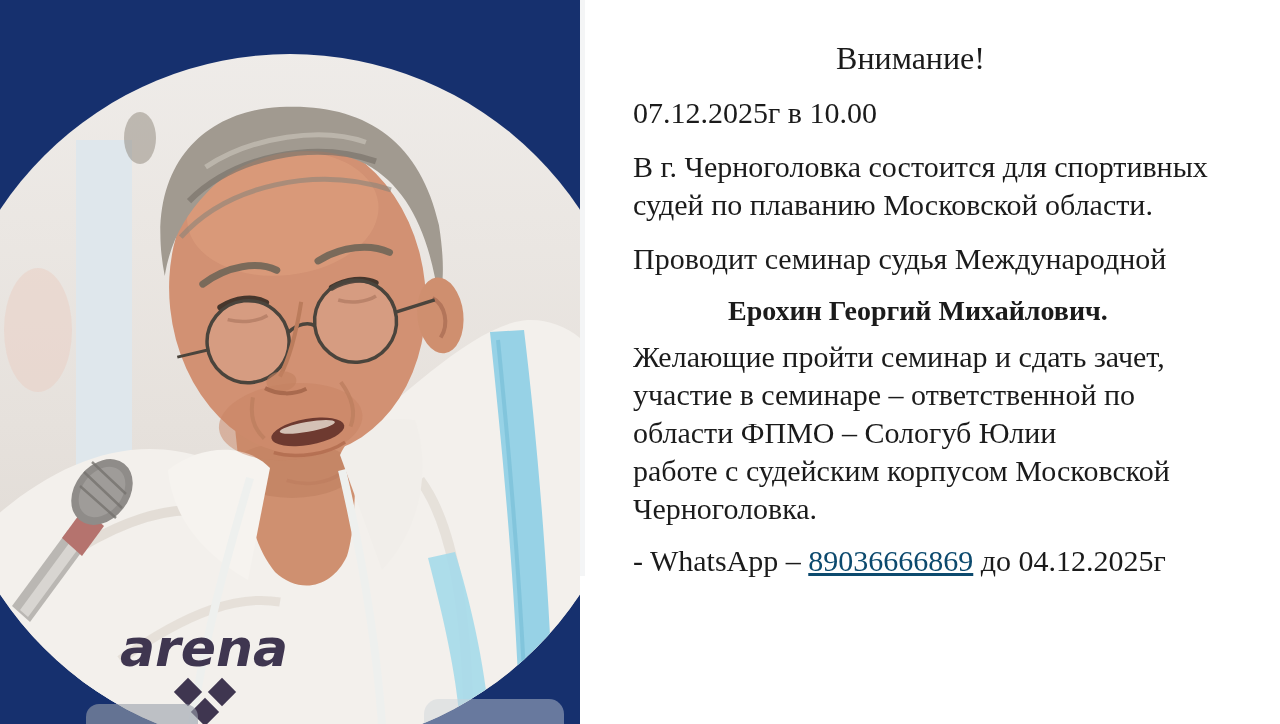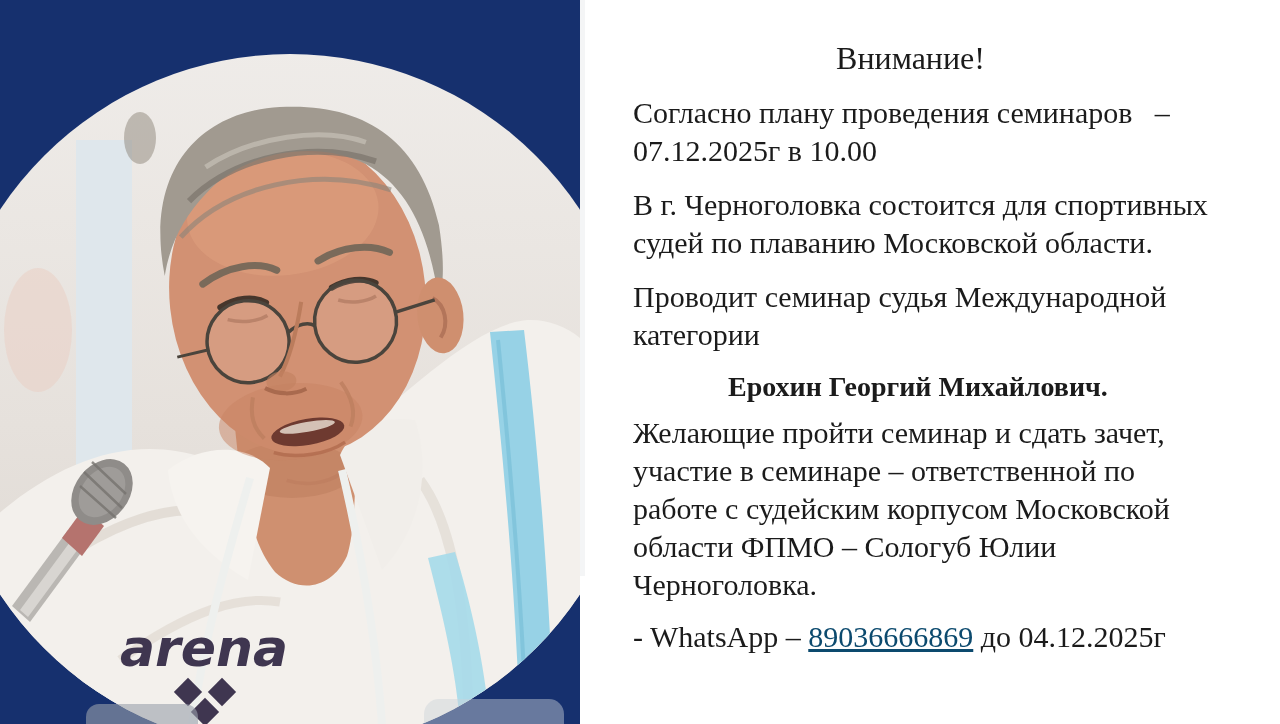--- a/index.html
+++ b/index.html
@@ -167,40 +167,38 @@
       <rect x="86" y="704" width="112" height="36" rx="13" fill="#9aa0ab" opacity="0.6"></rect>
       <rect x="424" y="699" width="140" height="42" rx="15" fill="#cdd2da" opacity="0.45"></rect>
     </svg>
   </div>
 
   <div class="text-panel">
 
     <div class="title">Внимание!</div>
 
     <p class="para">
-      <span class="line">Согласно плану проведения семинаров&nbsp;&nbsp;&nbsp;–</span>
       <span class="line">07.12.2025г в 10.00</span>
     </p>
 
     <p class="para">
       <span class="line">В г. Черноголовка состоится для спортивных</span>
       <span class="line">судей по плаванию Московской области.</span>
     </p>
 
     <p class="para tight">
       <span class="line">Проводит семинар судья Международной</span>
-      <span class="line">категории</span>
     </p>
 
     <div class="presenter">Ерохин Георгий Михайлович.</div>
 
     <p class="para tight">
       <span class="line">Желающие пройти семинар и сдать зачет,</span>
       <span class="line">участие в семинаре – ответственной по</span>
+      <span class="line">области ФПМО – Сологуб Юлии</span>
       <span class="line">работе с судейским корпусом Московской</span>
-      <span class="line">области ФПМО – Сологуб Юлии</span>
       <span class="line">Черноголовка.</span>
     </p>
 
     <p class="contact"><span>- WhatsApp –&nbsp;</span><a class="phone">89036666869</a><span>&nbsp;до 04.12.2025г</span></p>
 
   </div>
 </div>
 
 </body></html>

